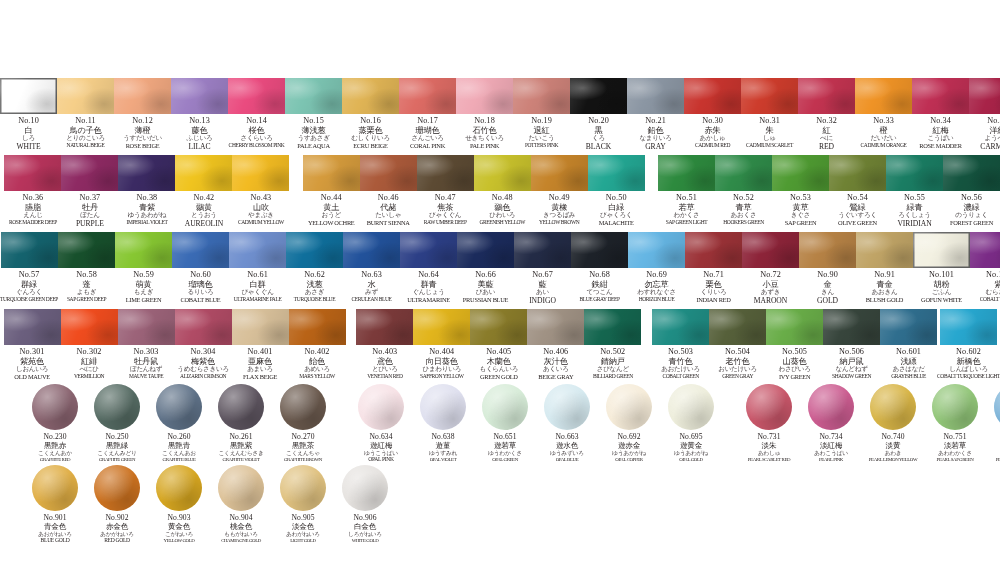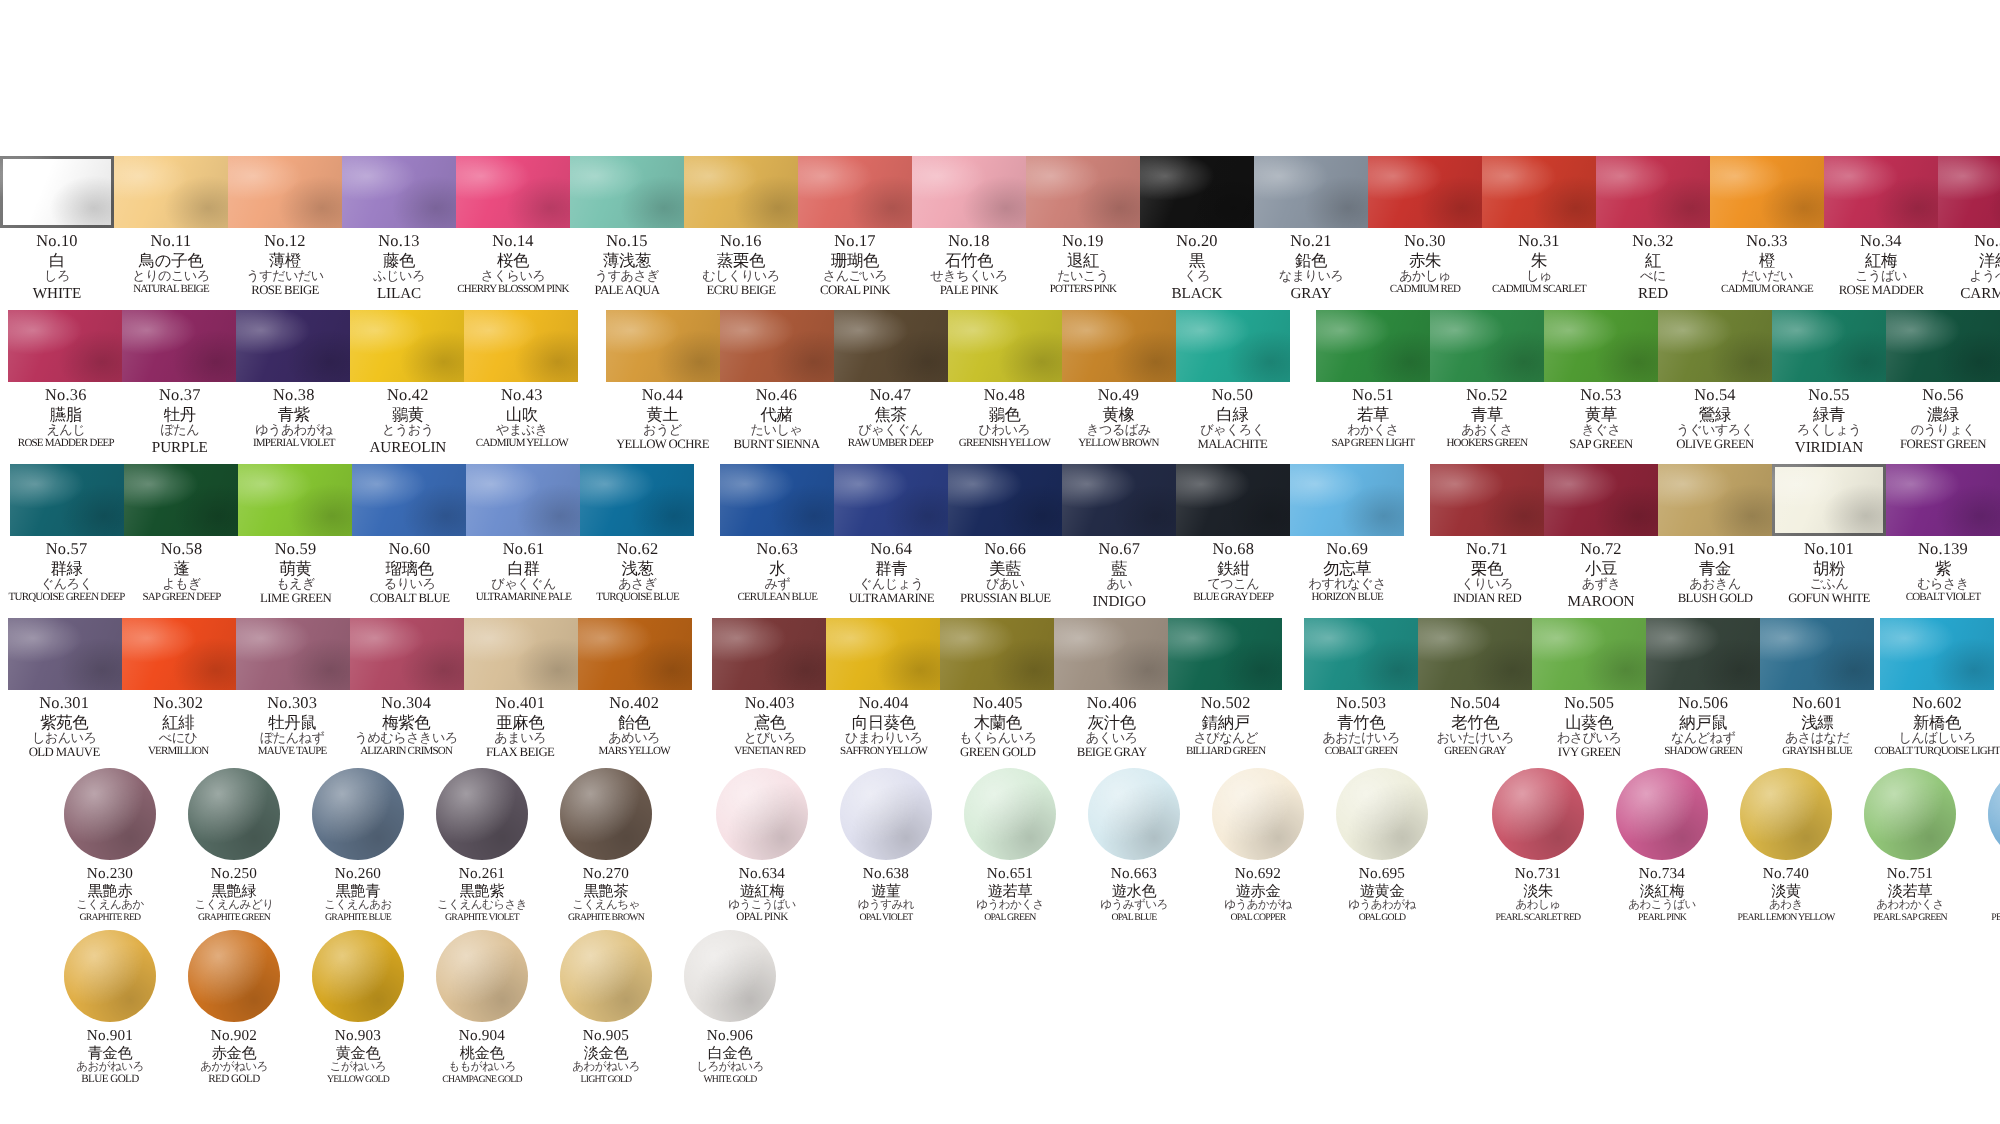--- a/index.html
+++ b/index.html
@@ -453,20 +453,27 @@
         <div class="lbl en sm">INDIAN RED</div>
       </div>
       <div class="cell">
         <div class="sw" style="background: rgb(141, 36, 57);"></div>
         <div class="lbl no">No.72</div>
         <div class="lbl kanji">小豆</div>
         <div class="lbl kana">あずき</div>
         <div class="lbl en">MAROON</div>
       </div>
       <div class="cell">
+        <div class="sw" style="background: rgb(182, 130, 69);"></div>
+        <div class="lbl no">No.90</div>
+        <div class="lbl kanji">金</div>
+        <div class="lbl kana">きん</div>
+        <div class="lbl en">GOLD</div>
+      </div>
+      <div class="cell">
         <div class="sw" style="background: rgb(192, 164, 102);"></div>
         <div class="lbl no">No.91</div>
         <div class="lbl kanji">青金</div>
         <div class="lbl kana">あおきん</div>
         <div class="lbl en sm">BLUSH GOLD</div>
       </div>
       <div class="cell">
         <div class="sw outlined" style="background: rgb(243, 241, 226);"></div>
         <div class="lbl no">No.101</div>
         <div class="lbl kanji">胡粉</div>

